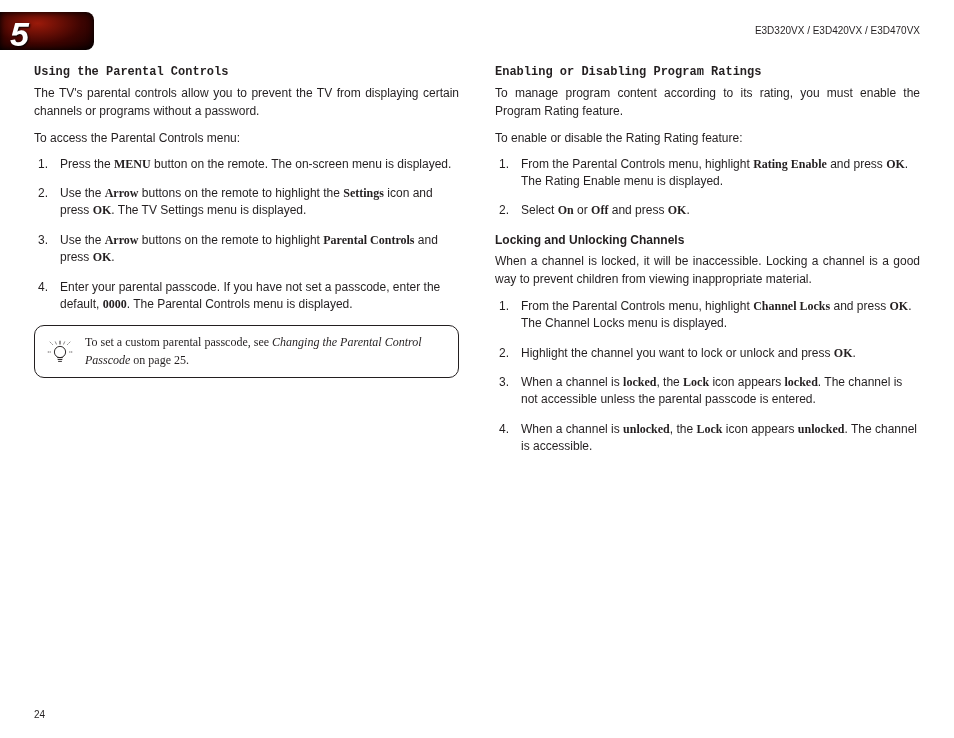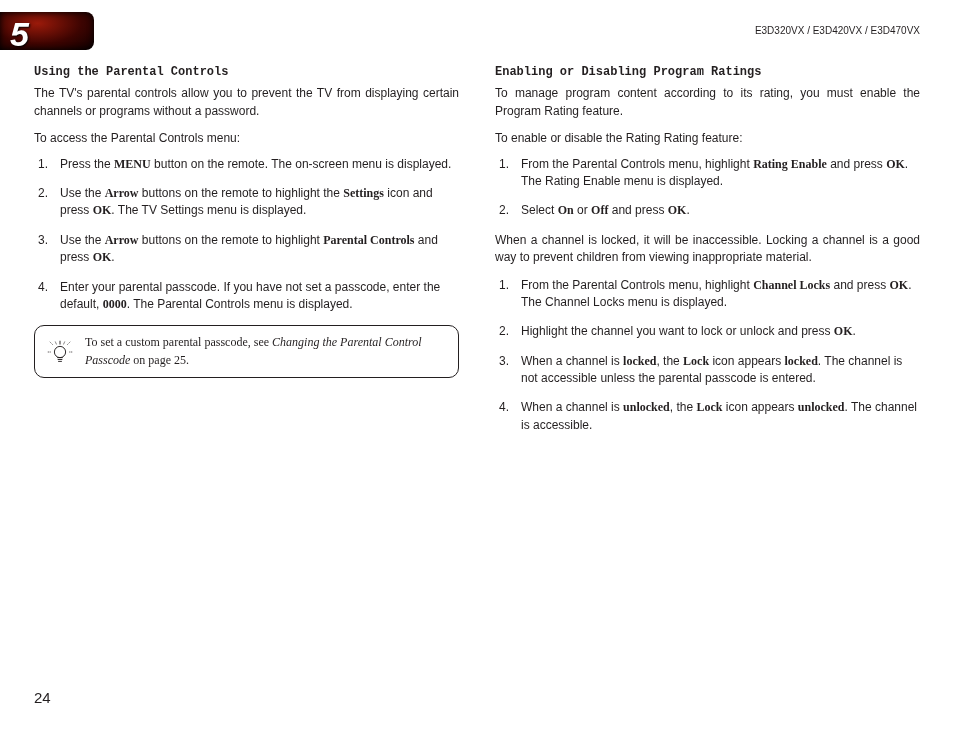--- a/index.html
+++ b/index.html
@@ -89,23 +89,23 @@
   .tip-icon {
     position: absolute;
     left: 10px;
     top: 50%;
     transform: translateY(-50%);
     width: 30px;
     height: 30px;
   }
   .page-number {
     position: absolute;
-    bottom: 29px;
+    bottom: 16px;
     left: 34px;
-    font-size: 15px;
+    font-size: 10px;
   }
 </style>
 </head>
 <body>
 
 <div class="header-row">
   <div class="chapter-badge">
     <span class="chapter-number">5</span>
   </div>
   <div class="model-line">E3D320VX / E3D420VX / E3D470VX</div>
@@ -163,20 +163,21 @@
 
     <ol>
       <li>
         <span>From the Parental Controls menu, highlight </span><span class="b">Rating Enable</span><span> and press </span><span class="b">OK</span><span>. The Rating Enable menu is displayed.</span>
       </li>
       <li>
         <span>Select </span><span class="b">On</span><span> or </span><span class="b">Off</span><span> and press </span><span class="b">OK</span><span>.</span>
       </li>
     </ol>
 
+    <div class="section-title">Locking and Unlocking Channels</div>
     <div class="para">When a channel is locked, it will be inaccessible. Locking a channel is a good way to prevent children from viewing inappropriate material.</div>
 
     <ol>
       <li>
         <span>From the Parental Controls menu, highlight </span><span class="b">Channel Locks</span><span> and press </span><span class="b">OK</span><span>. The Channel Locks menu is displayed.</span>
       </li>
       <li>
         <span>Highlight the channel you want to lock or unlock and press </span><span class="b">OK</span><span>.</span>
       </li>
       <li>

